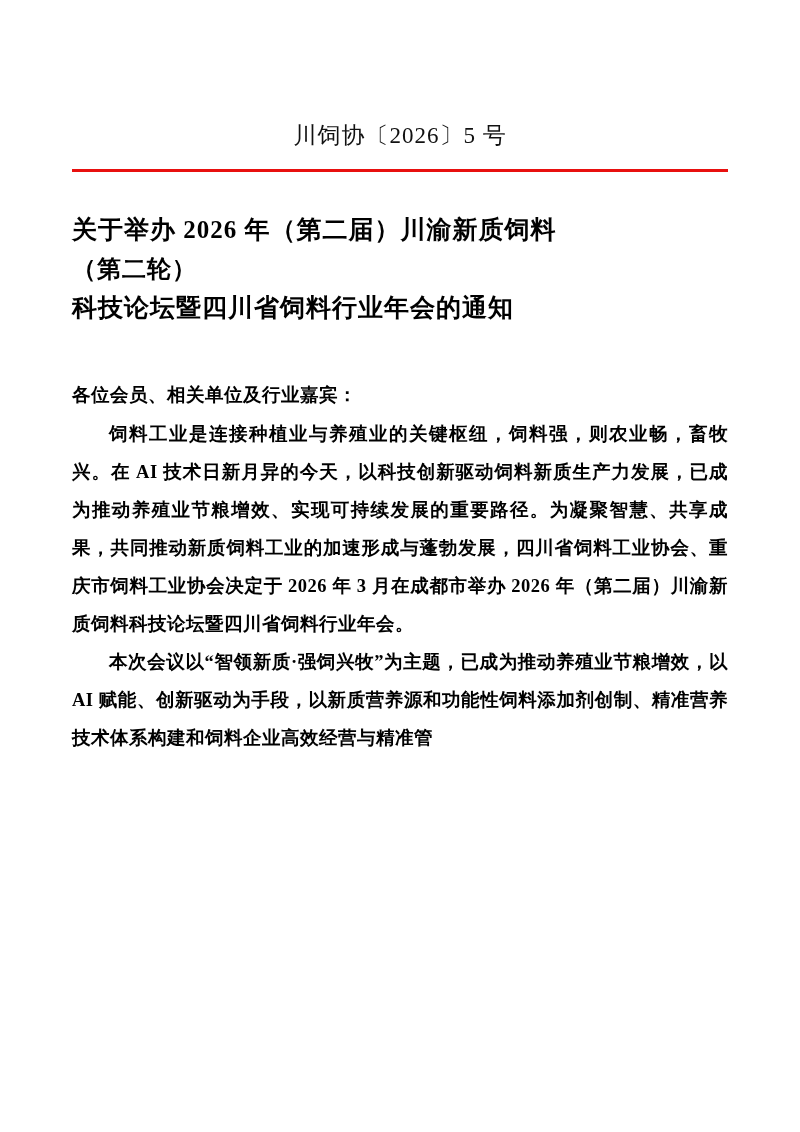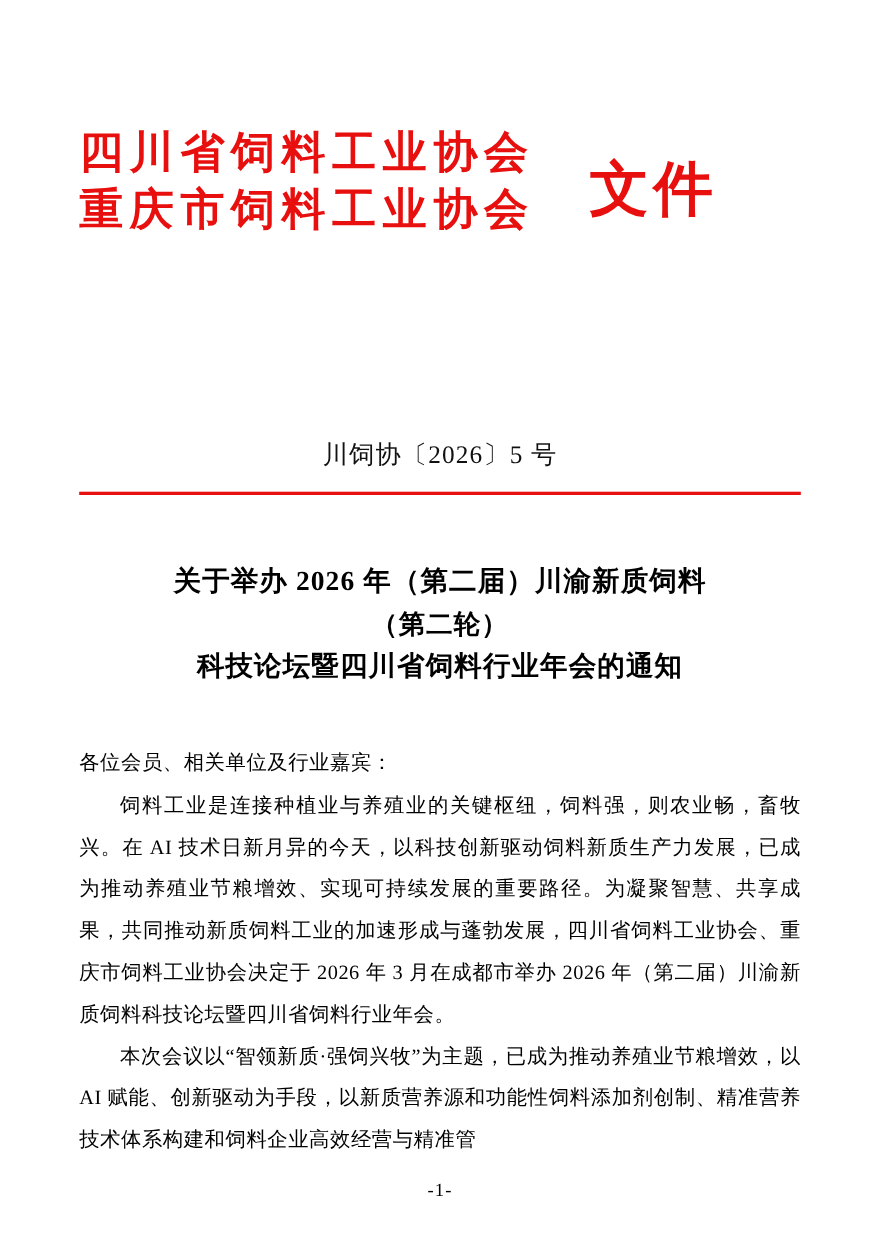--- a/index.html
+++ b/index.html
@@ -67,22 +67,22 @@
   
   .red-rule {
     margin-top: 18px;
     height: 3px;
     background: #e8100f;
     width: 100%;
   }
 
   
   .title-block {
-    margin-top: 59px;
-    text-align: center;
+    margin-top: 38px;
+    text-align: left;
     font-weight: bold;
     font-size: 25px;
     line-height: 1.6;
     letter-spacing: 1px;
   }
   .title-block .tline {
     display: block;
     white-space: nowrap;
   }
   .title-block .tline.round {
@@ -90,20 +90,21 @@
   }
 
   
   .body-block {
     margin-top: 48px;
     font-size: 18.5px;
     line-height: 2.06;
     letter-spacing: 0.5px;
     text-align: justify;
     text-justify: inter-ideograph;
+    font-weight: bold;
   }
   .body-block p {
     margin: 0;
   }
   .body-block p.indent {
     text-indent: 2em;
   }
 
   
   .page-number {
@@ -114,27 +115,20 @@
     text-align: center;
     font-size: 17px;
     letter-spacing: 1px;
   }
 </style>
 </head>
 <body>
 
 <div class="page">
 
-  <div class="masthead">
-    <div class="masthead-lines">
-      <div class="org-line">四川省饲料工业协会</div>
-      <div class="org-line">重庆市饲料工业协会</div>
-    </div>
-    <div class="doc-word">文件</div>
-  </div>
 
   <div class="docnum">川饲协〔2026〕5 号</div>
 
   <div class="red-rule"></div>
 
   <div class="title-block">
     <span class="tline">关于举办 2026 年（第二届）川渝新质饲料</span>
     <span class="tline round">（第二轮）</span>
     <span class="tline">科技论坛暨四川省饲料行业年会的通知</span>
   </div>

